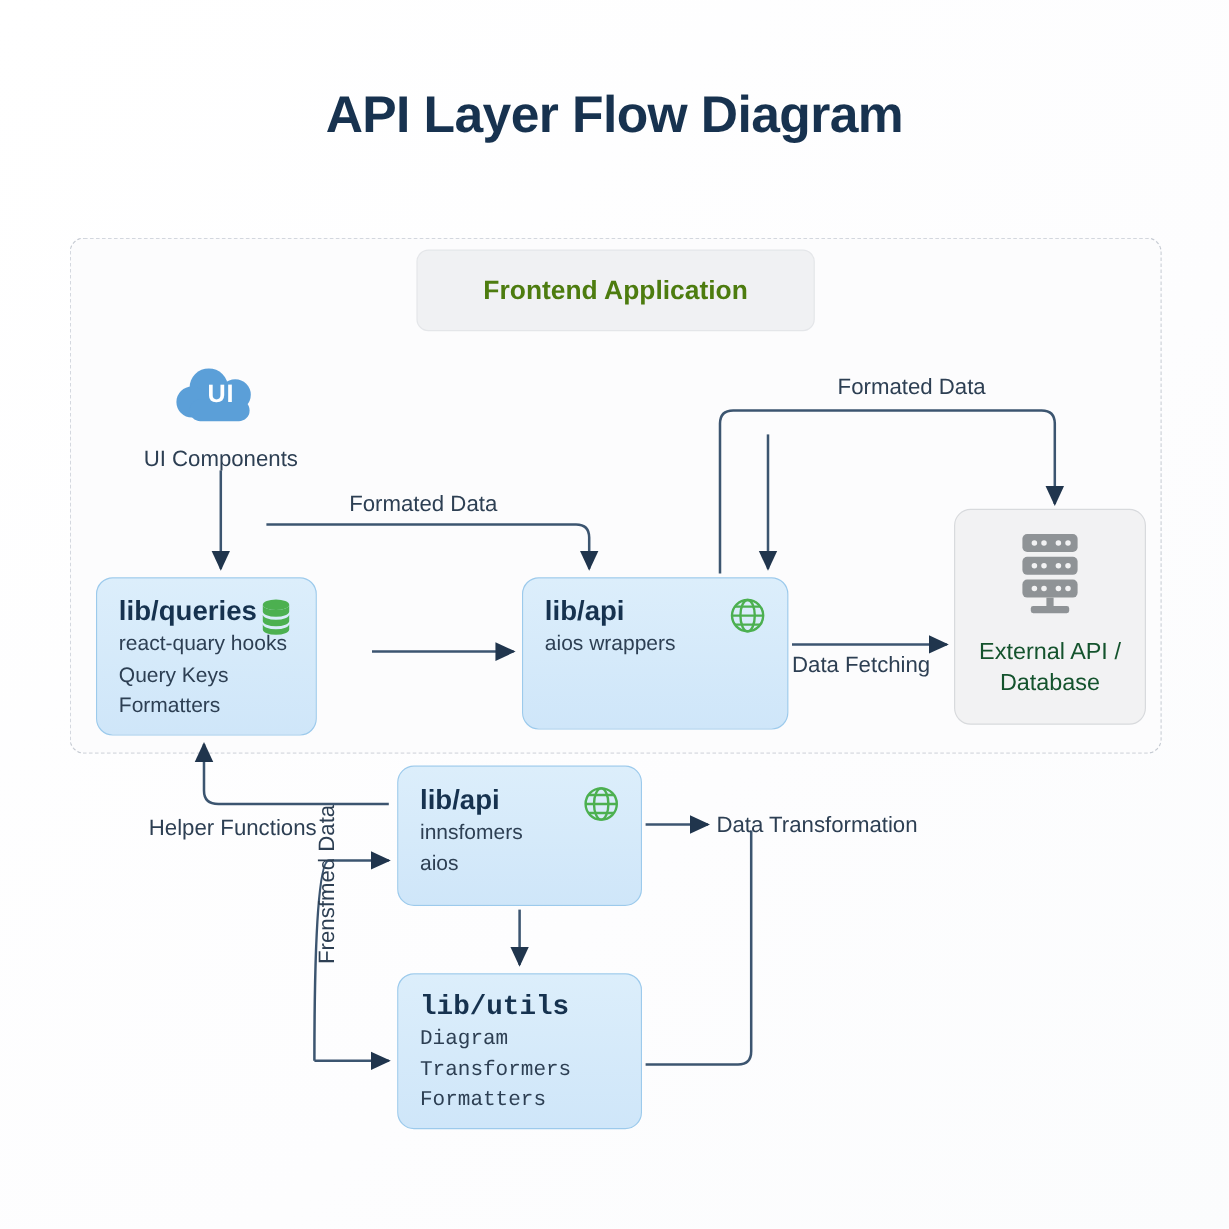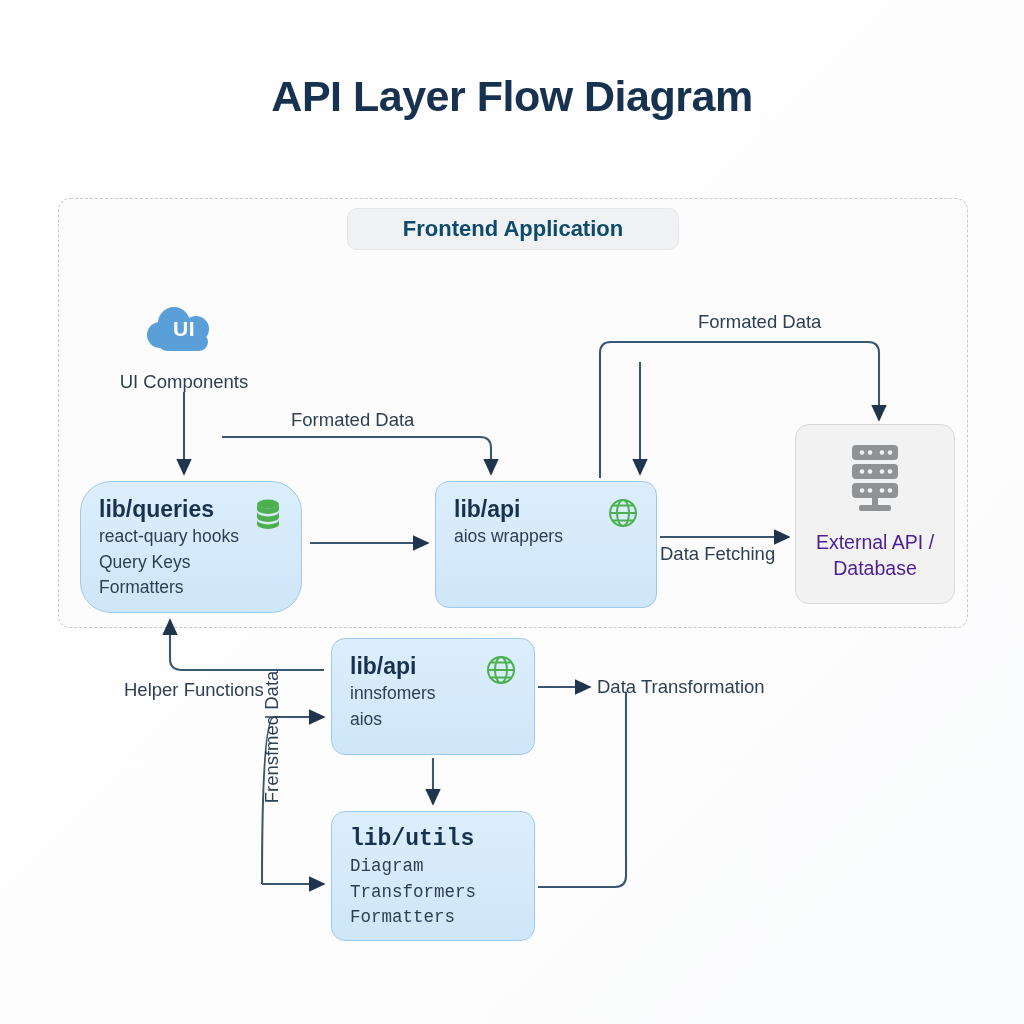--- a/index.html
+++ b/index.html
@@ -40,30 +40,30 @@
     left: 58px; top: 198px;
     width: 910px; height: 430px;
     border: 1.5px dashed #c6cbd3;
     border-radius: 12px;
     background: #fcfcfd;
     box-sizing: border-box;
   }
   .container-label {
     position: absolute;
     left: 347px; top: 208px;
-    width: 332px; height: 42px;
+    width: 332px; height: 68px;
     background: #f0f1f3;
     border: 1px solid #e4e6e9;
     border-radius: 10px;
     display: flex;
     align-items: center;
     justify-content: center;
     font-size: 22px;
     font-weight: bold;
-    color: #0c4a6e;
+    color: #4d7c0f;
     box-sizing: border-box;
   }
 
   
   .node {
     position: absolute;
     box-sizing: border-box;
     border-radius: 14px;
     background: linear-gradient(180deg, #dceefb 0%, #cfe6f9 100%);
     border: 1.5px solid #9ccaec;
@@ -81,21 +81,21 @@
     color: #2d3f53;
     line-height: 1.45;
     white-space: nowrap;
   }
   .node-icon {
     position: absolute;
     right: 16px; top: 14px;
     width: 34px; height: 34px;
   }
 
-  #node-queries { left: 80px;  top: 481px; width: 222px; height: 132px; border-radius: 31px; }
+  #node-queries { left: 80px;  top: 481px; width: 184px; height: 132px; }
   #node-api-top { left: 435px; top: 481px; width: 222px; height: 127px; }
   #node-api-bot { left: 331px; top: 638px; width: 204px; height: 117px; }
   #node-utils   { left: 331px; top: 811px; width: 204px; height: 130px; font-family: Liberation Mono, monospace; }
 
   
   #node-external {
     position: absolute;
     left: 795px; top: 424px;
     width: 160px; height: 180px;
     background: #f2f2f3;
@@ -105,21 +105,21 @@
     display: flex;
     flex-direction: column;
     align-items: center;
     justify-content: flex-start;
     padding-top: 18px;
   }
   #node-external .ext-label {
     margin-top: 8px;
     text-align: center;
     font-size: 19.5px;
-    color: #4c1d95;
+    color: #14532d;
     line-height: 1.35;
   }
 
   
   #ui-cloud {
     position: absolute;
     left: 144px; top: 303px;
     width: 80px; height: 56px;
   }
   #ui-cloud .ui-text {

